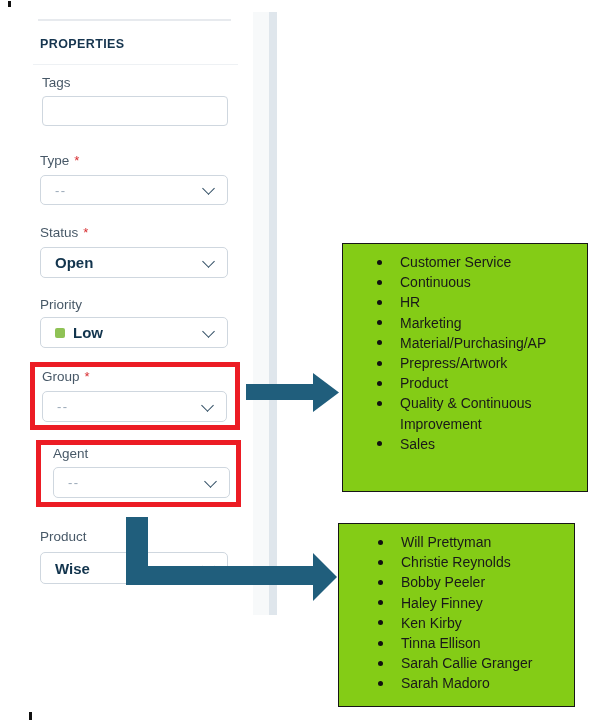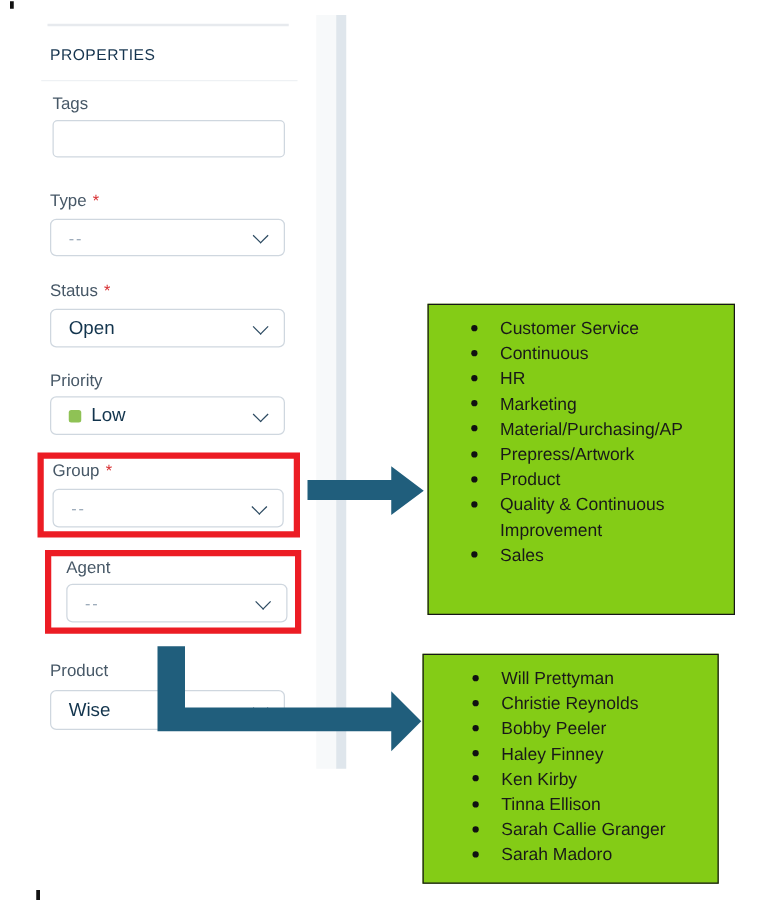--- a/index.html
+++ b/index.html
@@ -4,39 +4,39 @@
 <style>
   html,body{margin:0;padding:0}
   body{
     width:610px;height:721px;position:relative;overflow:hidden;background:#ffffff;
     font-family:"Liberation Sans",sans-serif;
   }
   .abs{position:absolute;box-sizing:border-box}
 
   
   .topline{left:38px;top:19px;width:193px;height:2px;background:#e7eaee}
-  .heading{left:40px;top:37px;font-size:12.5px;font-weight:400;letter-spacing:.4px;color:#16354f}
+  .heading{left:40px;top:37px;font-size:12.5px;font-weight:700;letter-spacing:.4px;color:#16354f}
   .divider{left:33px;top:64px;width:205px;height:1px;background:#eef1f4}
 
   
   .scroll-track{left:253px;top:12px;width:17px;height:603px;background:#f7f9fa}
   .scroll-thumb{left:269px;top:12px;width:8px;height:603px;background:#dfe6ec}
 
   
   .lbl{font-size:13.5px;line-height:14px;color:#475867}
   .req{color:#d72d30;margin-left:5px;font-size:13px}
   .tags-input{
     left:42px;top:96px;width:186px;height:30px;border:1px solid #cfd7df;border-radius:4px;
     background:#fff;outline:none;padding:0 10px;font:14px "Liberation Sans",sans-serif;color:#12344d
   }
   .select{
     border:1px solid #cfd7df;border-radius:5px;background:#fff;
     display:flex;align-items:center;padding:0 14px;cursor:pointer
   }
-  .val{font-size:15px;font-weight:400;color:#12344d}
+  .val{font-size:15px;font-weight:700;color:#12344d}
   .ph{font-size:13px;color:#9aa9b8;letter-spacing:1.5px}
   .chev{
     position:absolute;right:14px;top:50%;width:8px;height:8px;margin-top:-6px;
     border-right:1.6px solid #2c4a61;border-bottom:1.6px solid #2c4a61;transform:rotate(45deg)
   }
   .swatch{width:10px;height:10px;border-radius:2px;background:#8fc255;margin-right:8px;flex:0 0 auto}
 
   .sel-type{left:40px;top:175px;width:188px;height:30px}
   .sel-status{left:40px;top:247px;width:188px;height:31px}
   .sel-priority{left:40px;top:317px;width:188px;height:31px}

